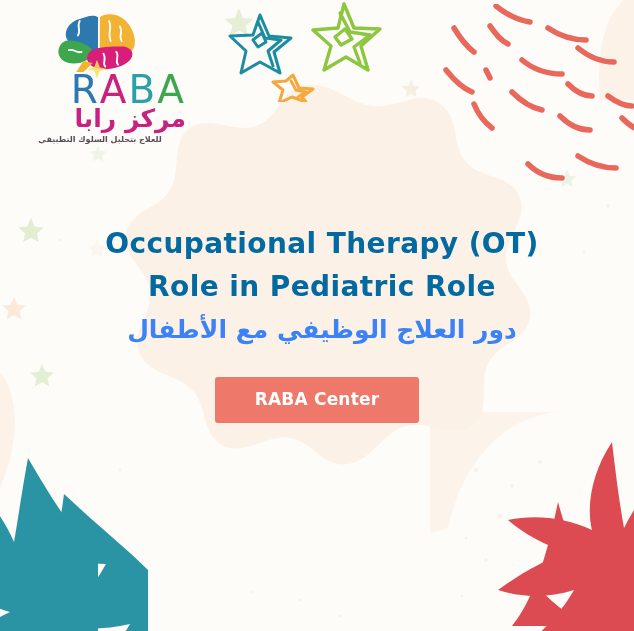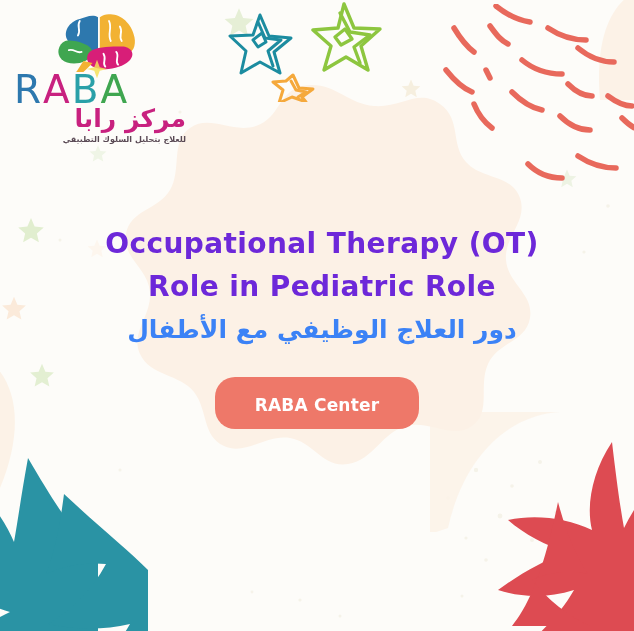--- a/index.html
+++ b/index.html
@@ -58,21 +58,21 @@
     top: 222px;
     width: 450px;
     text-align: center;
   }
   .title-line {
     font-family: "DejaVu Sans", sans-serif;
     font-size: 28px;
     line-height: 43px;
     font-weight: 700;
     letter-spacing: 0.4px;
-    color: #6d28d9;
+    color: #0369a1;
     white-space: nowrap;
   }
   .title-ar {
     font-family: "DejaVu Sans", sans-serif;
     direction: rtl;
     font-size: 25px;
     line-height: 40px;
     font-weight: 700;
     color: #3b82f6;
     margin-top: 2px;
@@ -85,43 +85,43 @@
     text-align: center;
   }
   .cta-button {
     display: inline-block;
     background: #EE7869;
     color: #FFFFFF;
     font-family: "DejaVu Sans", sans-serif;
     font-size: 17px;
     font-weight: 600;
     letter-spacing: 0.2px;
-    padding: 20px 40px 15px 40px;
+    padding: 14px 40px 15px 40px;
     border: none;
-    border-radius: 20px;
+    border-radius: 3px;
     cursor: pointer;
     pointer-events: auto;
     line-height: 1;
   }
 
   
   .logo {
     position: absolute;
     left: 14px;
     top: 8px;
     width: 172px;
     height: 150px;
   }
   .logo-brain { position: absolute; left: 38px; top: 2px; width: 92px; height: 62px; }
   .logo-word {
     position: absolute;
     left: 0px;
     top: 62px;
     width: 172px;
-    text-align: left;
+    text-align: right;
     font-family: "DejaVu Sans", sans-serif;
     font-size: 39px;
     font-weight: 400;
     letter-spacing: 2px;
     line-height: 1;
   }
   .logo-word span { display: inline-block; }
   .lw-r { color: #2D78AE; }
   .lw-a1 { color: #C8217F; }
   .lw-b { color: #2AA0A8; }
@@ -137,20 +137,21 @@
     font-size: 25px;
     font-weight: 700;
     color: #C8217F;
     line-height: 1;
   }
   .logo-tag {
     position: absolute;
     left: 0;
     top: 128px;
     width: 172px;
+    text-align: center;
     direction: rtl;
     font-family: "DejaVu Sans", sans-serif;
     font-size: 8px;
     font-weight: 600;
     color: #5A4A55;
     line-height: 1;
   }
   .logo-spark { position: absolute; left: 72px; top: 50px; width: 22px; height: 22px; }
 
   

